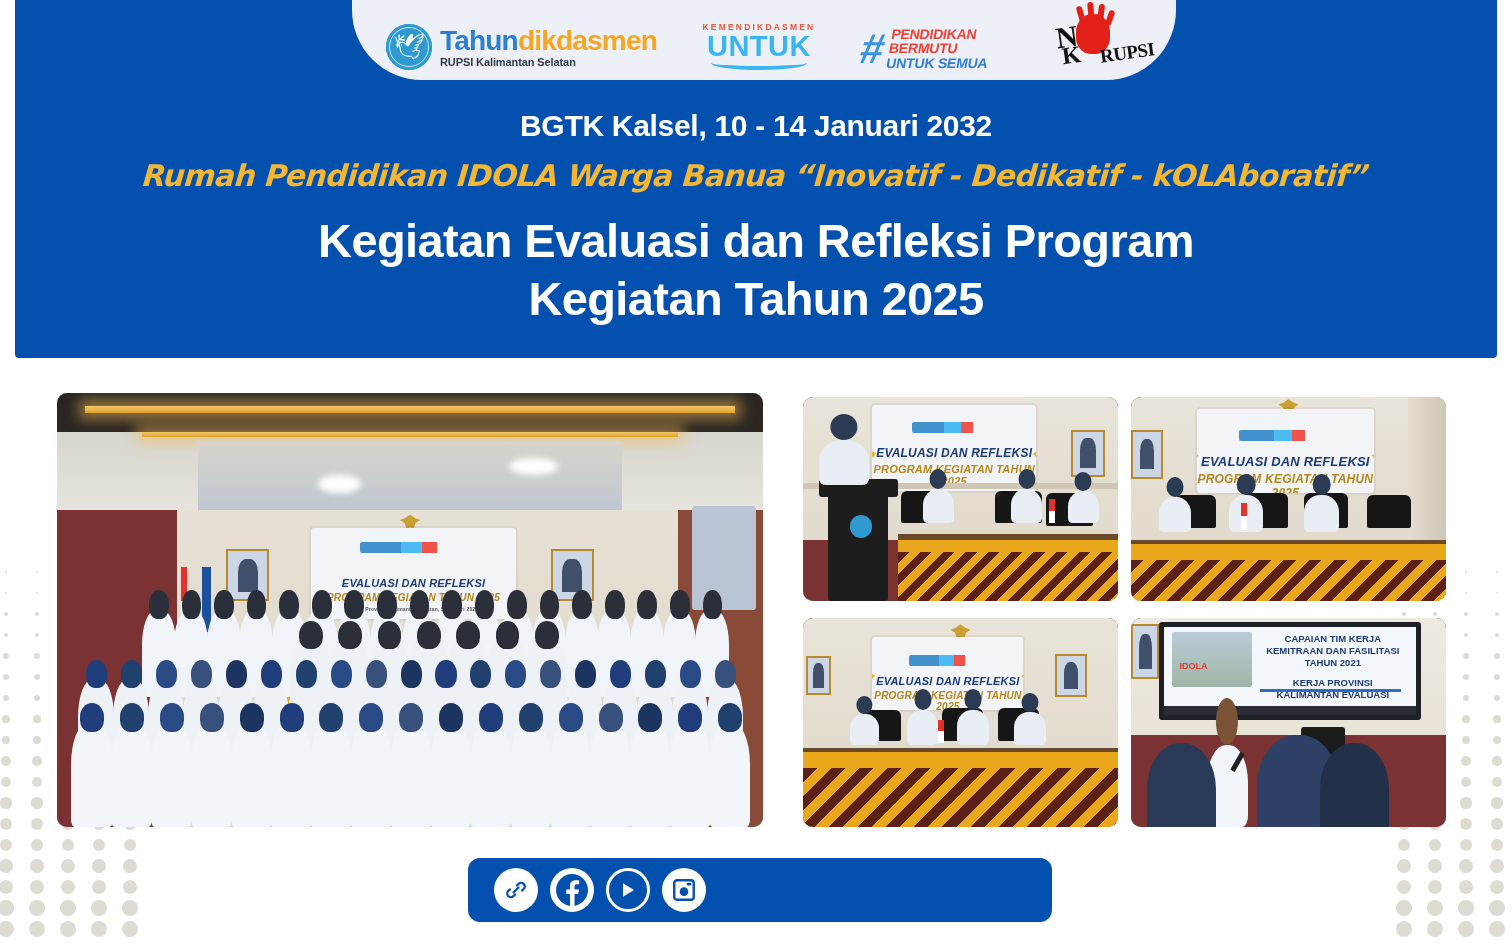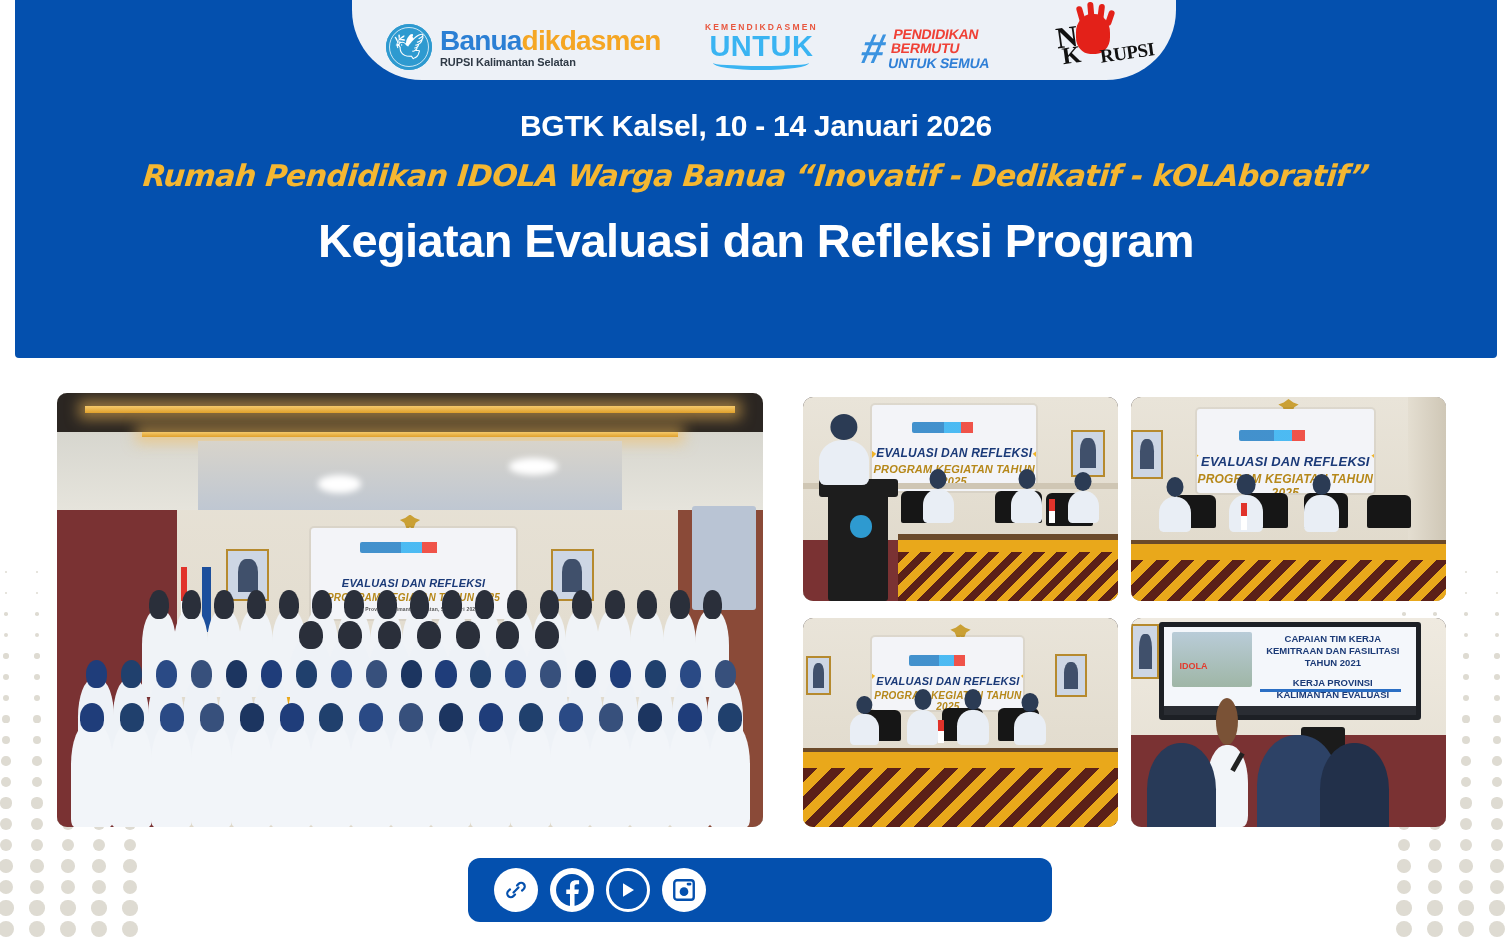--- a/index.html
+++ b/index.html
@@ -425,21 +425,21 @@
   <div class="logo-strip">
 
     <div class="logo-slot">
       <div class="kemen">
         <div class="tutwuri">
           <span class="ring"></span>
             <span class="bird">🕊</span>
         </div>
         <div class="kemen-text">
           <div class="kemen-word">
-            <span class="a">Banua</span><span class="b">dikdasmen</span>
+            <span class="a">Tahun</span><span class="b">dikdasmen</span>
           </div>
           <div class="kemen-sub">RUPSI Kalimantan Selatan</div>
         </div>
       </div>
     </div>
 
     <div class="logo-slot">
       <div class="ramah">
         <div class="ramah-top">KEMENDIKDASMEN</div>
         <div class="ramah-main">UNTUK</div>
@@ -465,24 +465,25 @@
           <span class="f f3"></span>
           <span class="f f4"></span>
         <span class="hand"></span>
         <span class="kN">N</span>
         <span class="kK">K</span>
         <span class="kRest">RUPSI</span>
       </div>
     </div>
   </div>
 
-  <div class="hdr-date">BGTK Kalsel, 10 - 14 Januari 2026</div>
+  <div class="hdr-date">BGTK Kalsel, 10 - 14 Januari 2032</div>
   <div class="hdr-tagline">Rumah Pendidikan IDOLA Warga Banua “Inovatif - Dedikatif - kOLAboratif”</div>
   <div class="hdr-title">
     <div>Kegiatan Evaluasi dan Refleksi Program</div>
+    <div>Kegiatan Tahun 2025</div>
   </div>
 
   <div class="photo" id="photo-main">
     <div class="inner">
       <div class="wall"></div>
 
       <div style="position:absolute;left:0;right:0;top:0;height:27%;background:linear-gradient(#cfcfc8,#e6e4dc);"></div>
       <div style="position:absolute;left:0;right:0;top:0;height:9%;background:#2b2622;"></div>
       <div class="ceil-strip" style="left:4%;top:3%;width:92%;height:7px;"></div>
       <div class="ceil-strip" style="left:12%;top:9%;width:76%;height:5px;"></div>

